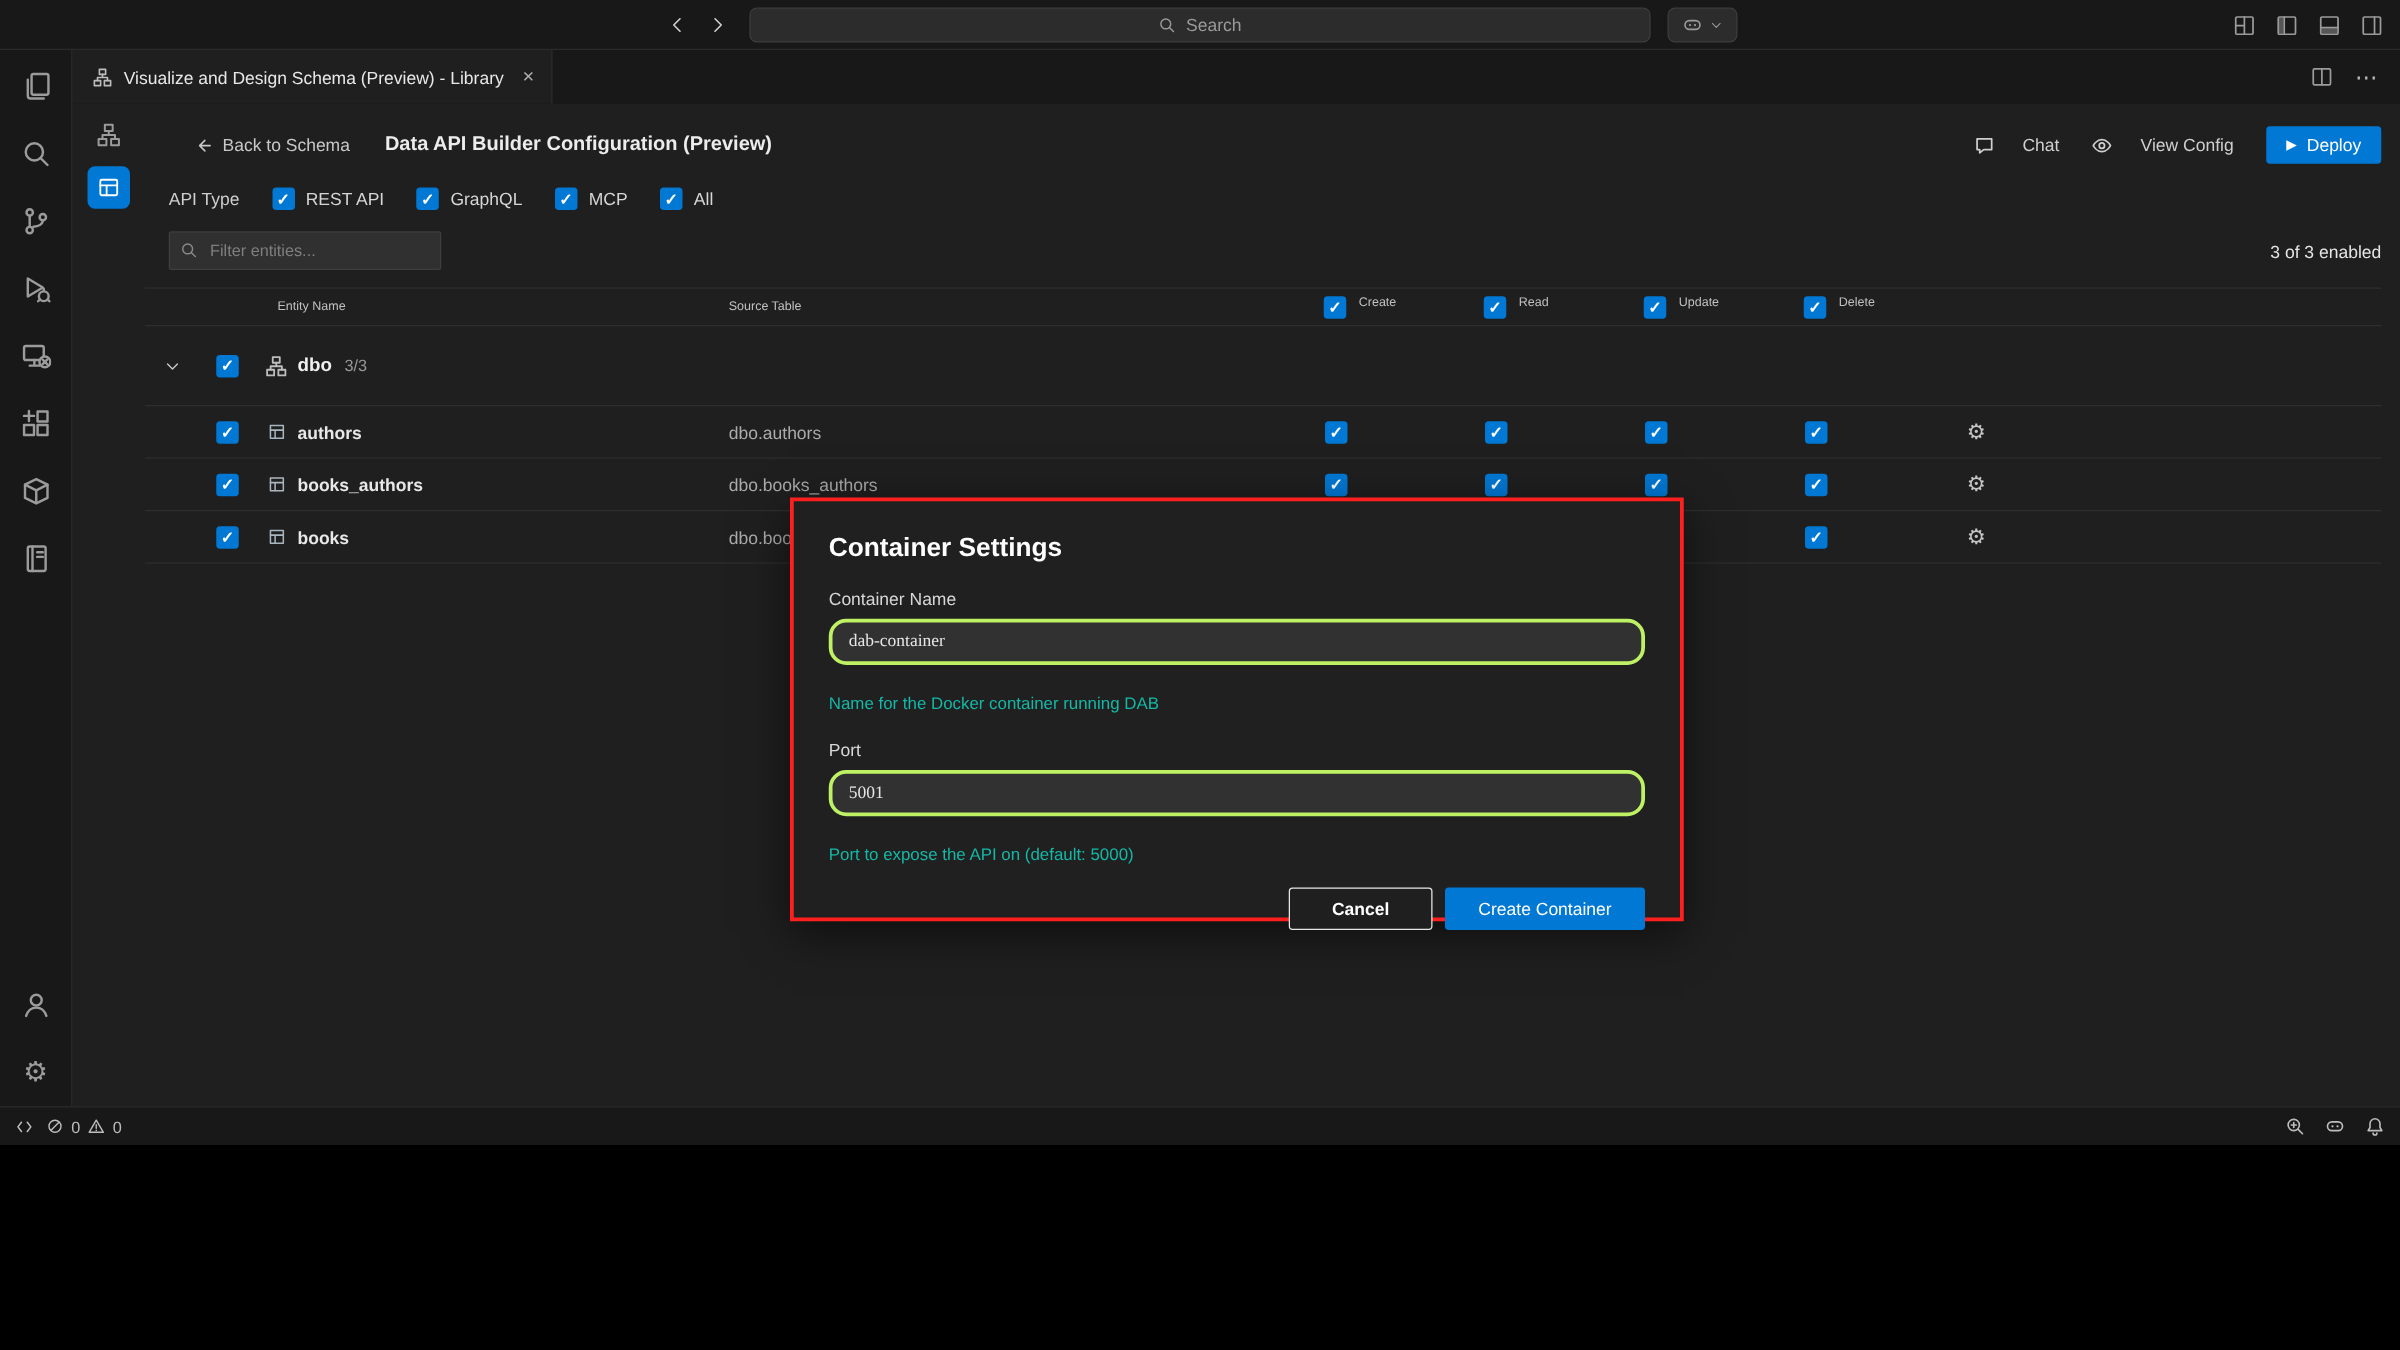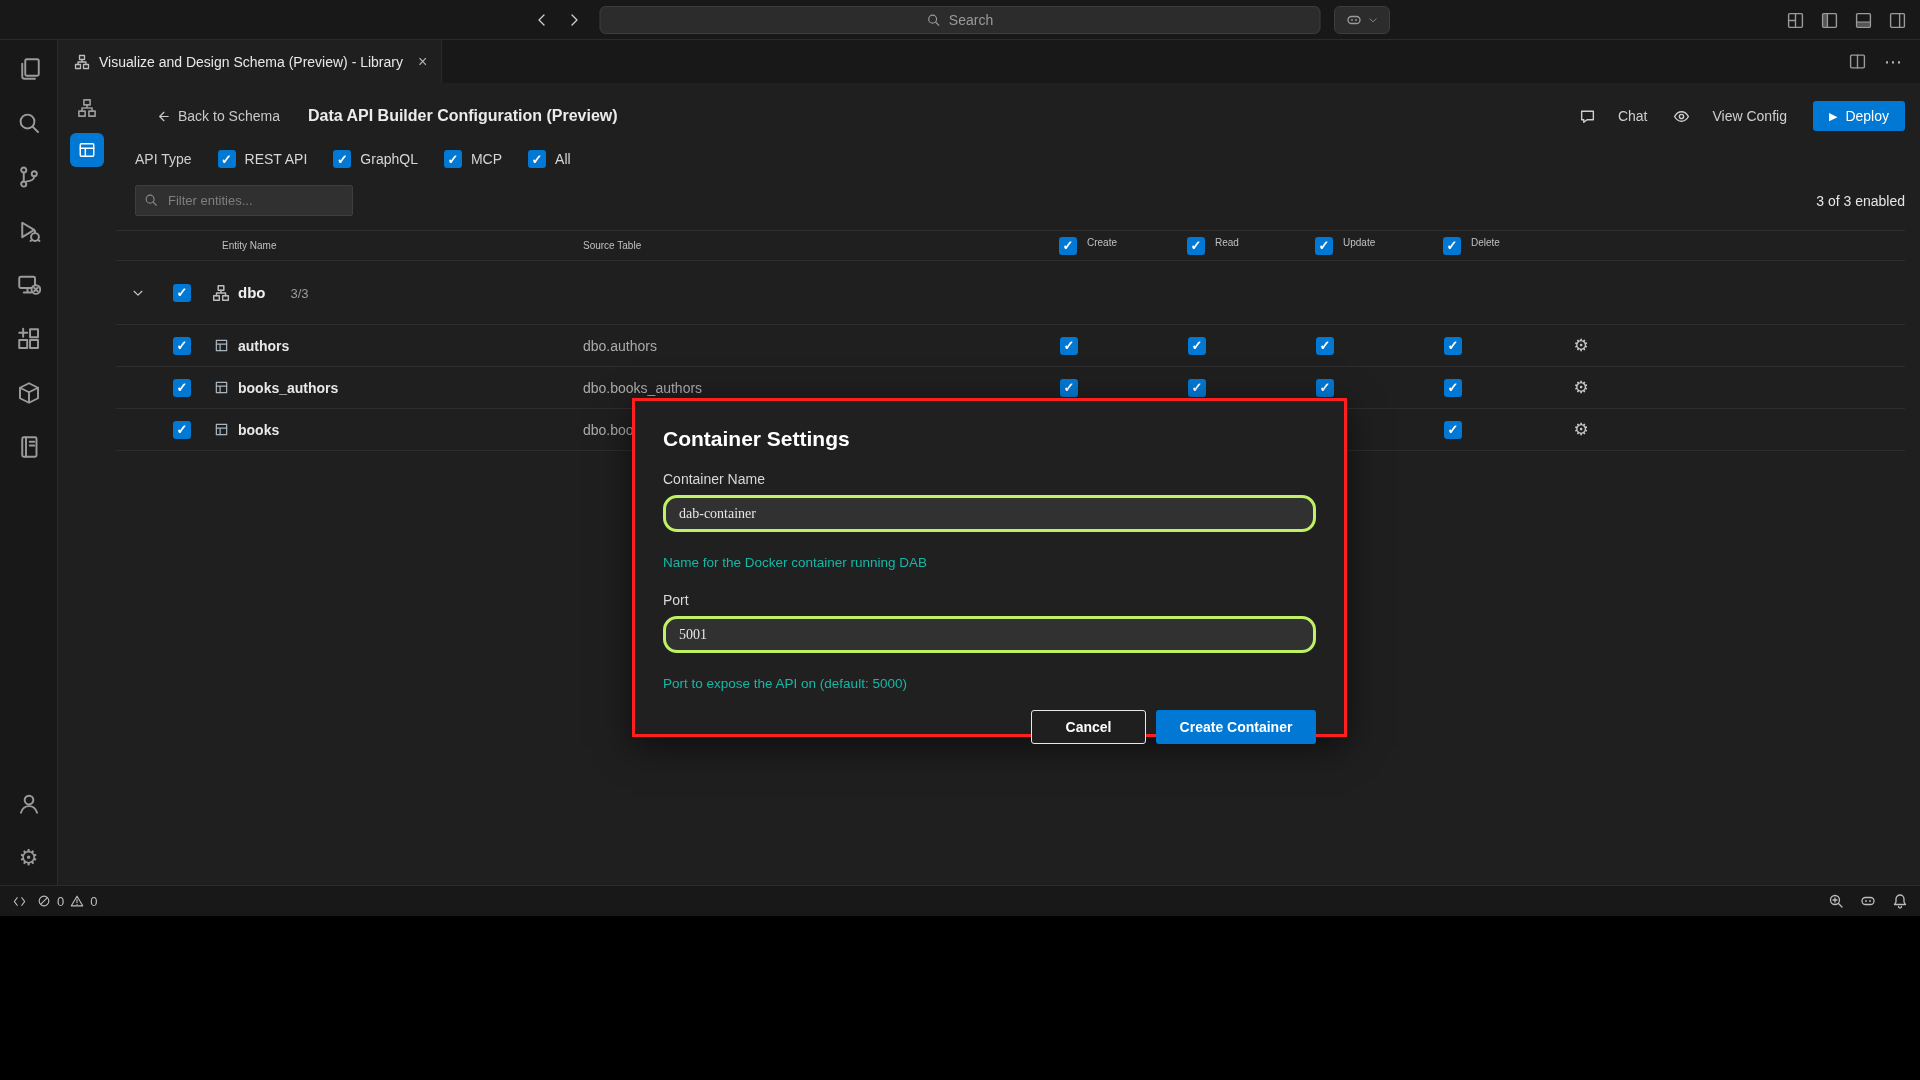--- a/index.html
+++ b/index.html
@@ -71,39 +71,39 @@
   .filter-box .mag{position:absolute;left:9px;top:8px}
   .enabled-summary{color:#e5e5e5}
 
   
   .tbl{margin-top:14px}
   .grid{display:grid;grid-template-columns:44px 44px 34px 345px 422px 128px 128px 128px 128px 128px 1fr;align-items:center}
   .thead{height:31px;border-top:1px solid var(--row-border);border-bottom:1px solid var(--row-border);color:#c0c0c0;font-size:10px}
   .thead .ent{grid-column:1/5;padding-left:106px}
   .cb-head{display:flex;align-items:flex-start;gap:10px;padding-left:54px;white-space:nowrap}
   .group-row{height:64px;border-bottom:1px solid var(--row-border)}
-  .group-name{display:flex;align-items:flex-end;gap:25px;grid-column:4/6}
+  .group-name{display:flex;align-items:center;gap:10px;grid-column:4/6}
   .group-name b{color:#f0f0f0;font-size:15px}
   .group-count{color:#9a9a9a;font-size:13px}
   .trow{height:42px;border-bottom:1px solid var(--row-border)}
   .cell-c{display:flex;justify-content:center;align-items:center}
   .ent-name{color:#e8e8e8;font-weight:bold;font-size:14px}
   .src{color:#ababab;font-size:14px}
   .gear-cell{font-size:17px;color:#c5c5c5;cursor:pointer}
 
   
   .dialog{position:absolute;left:632px;top:398px;width:715px;height:339px;background:#202021;border:3px solid var(--highlight);box-shadow:0 10px 34px rgba(0,0,0,.55);z-index:40;padding:18px 28px 0;color:#e3e3e3}
   .dialog h2{font-size:21px;font-weight:bold;color:#fff;margin:8px 0 20px}
   .dlg-label{display:block;font-size:14px;color:#d8d8d8;margin-bottom:8px}
   .dlg-input{width:100%;height:37px;background:#313131;border:3px solid #bef264;border-radius:14px;color:#e6e6e6;font-family:Liberation Serif, serif;font-size:14px;padding:0 13px;outline:none}
   .dlg-help{font-size:13.5px;color:#14b8a6;margin-top:23px}
   .dlg-group2{margin-top:22px}
   .dlg-actions{display:flex;justify-content:flex-end;gap:10px;margin-top:19px}
   .btn-cancel{min-width:115px;height:34px;background:#1f1f1f;border:1px solid #e8e8e8;border-radius:3px;color:#fff;font-weight:bold;font-size:14px;display:flex;align-items:center;justify-content:center;cursor:pointer}
-  .btn-create{min-width:160px;height:34px;background:var(--accent);border:none;border-radius:3px;color:#fff;font-weight:bold;font-size:14px;display:flex;align-items:center;justify-content:center;cursor:pointer}
+  .btn-create{min-width:160px;height:34px;background:var(--accent);border:none;border-radius:3px;color:#fff;font-weight:normal;font-size:14px;display:flex;align-items:center;justify-content:center;cursor:pointer}
 
   
   .statusbar{position:absolute;left:0;right:0;bottom:0;height:31px;background:var(--bar);border-top:1px solid var(--border);display:flex;align-items:center;padding:0 12px;color:#bdbdbd;font-size:13px;z-index:30}
   .sb-group{display:flex;align-items:center;gap:6px;margin-left:10px;cursor:pointer}
   .sb-right{margin-left:auto;display:flex;align-items:center;gap:16px}
 </style>
 </head>
 <body>
 
 <div id="app">

